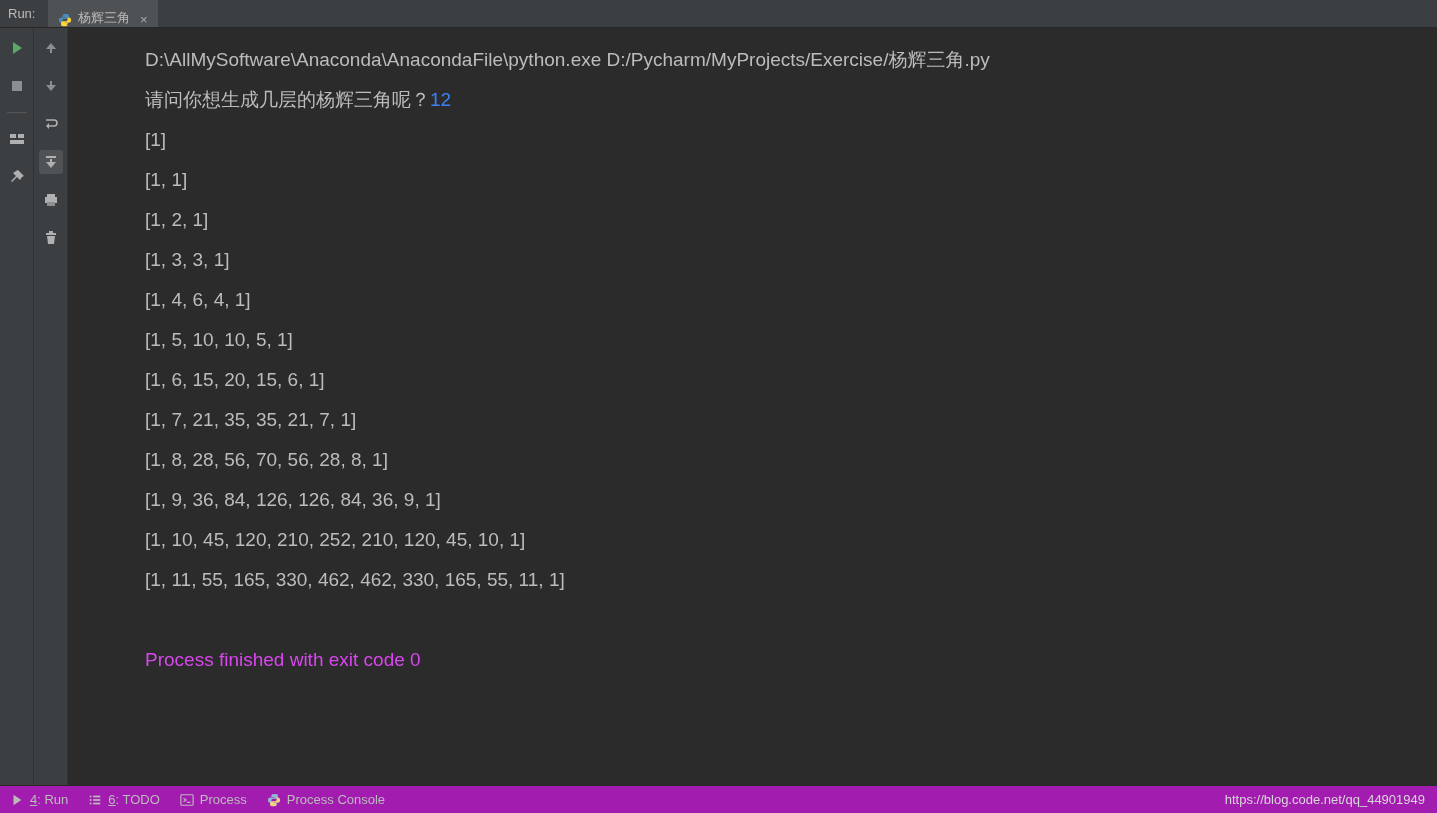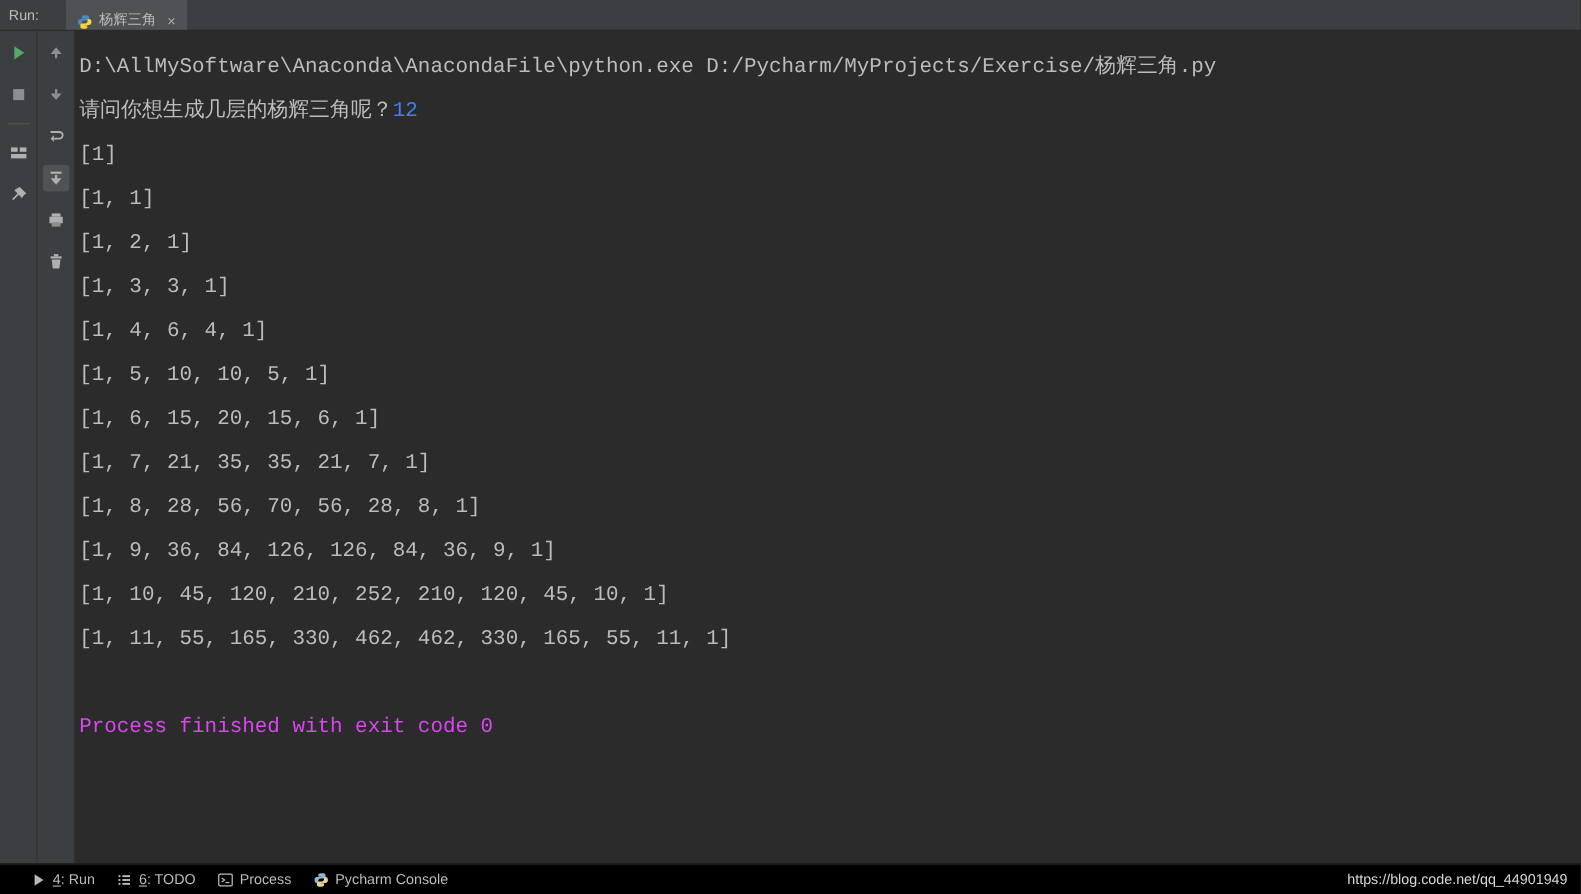--- a/index.html
+++ b/index.html
@@ -16,21 +16,21 @@
 
   
   .top {
     height: 28px;
     background: #3c3f41;
     display: flex;
     align-items: stretch;
     border-bottom: 1px solid #282828;
   }
   .top .run-label {
-    width: 60px;
+    width: 48px;
     display: flex;
     align-items: center;
     justify-content: flex-start;
     padding-left: 8px;
     font-size: 13px;
     color: #bbbbbb;
   }
   .top .tab {
     display: flex;
     align-items: flex-end;
@@ -92,42 +92,42 @@
     flex-direction: column;
     align-items: center;
     padding-top: 8px;
     gap: 14px;
     border-right: 1px solid #323232;
   }
 
   
   .console {
     flex: 1;
-    padding: 12px 14px 10px 4px;
-    font-family: Liberation Mono, monospace;
+    padding: 12px 14px 10px 30px;
+    font-family: Liberation Sans, sans-serif;
     font-size: 19px;
     line-height: 40px;
     color: #bcbcbc;
     white-space: pre;
     overflow: hidden;
+    margin-left: 47px;
   }
   .console .cmd { color: #bcbcbc; }
   .console .user-in { color: #3b82f6; }
   .console .exit { color: #d946ef; }
 
   
   .bottom {
     height: 28px;
-    background: #000000;
+    background: #a21caf;
     border-top: 1px solid #282828;
     display: flex;
     align-items: center;
     font-size: 13px;
     color: #bbbbbb;
-    padding-left: 18px;
   }
   .bottom .bitem {
     display: flex;
     align-items: center;
     gap: 6px;
     padding: 0 10px;
     height: 100%;
     cursor: pointer;
   }
   .bottom .bitem .ul { text-decoration: underline; }
@@ -256,17 +256,17 @@
       <path d="M4 6l3 2-3 2" fill="none" stroke="#bbbbbb" stroke-width="1.3"></path>
       <rect x="8" y="10" width="4" height="1.3" fill="#bbbbbb"></rect>
     </svg>
     <span>Process</span>
   </div>
   <div class="bitem">
     <svg class="icn14" viewBox="0 0 32 32">
       <path fill="#8fb6d6" d="M15 2c-4 0-5 2-5 4v3h6v1H7c-3 0-5 2-5 6s2 6 5 6h3v-4c0-3 2-5 5-5h6c2 0 4-1 4-4V6c0-2-1-4-5-4h-5z"></path>
       <path fill="#e6d58a" d="M17 30c4 0 5-2 5-4v-3h-6v-1h9c3 0 5-2 5-6s-2-6-5-6h-3v4c0 3-2 5-5 5h-6c-2 0-4 1-4 4v3c0 2 1 4 5 4h5z"></path>
     </svg>
-    <span>Pycharm Console</span>
+    <span>Process Console</span>
   </div>
   <div class="spacer"></div>
   <div class="watermark">https://blog.code.net/qq_44901949</div>
 </div>
 
 </body></html>

